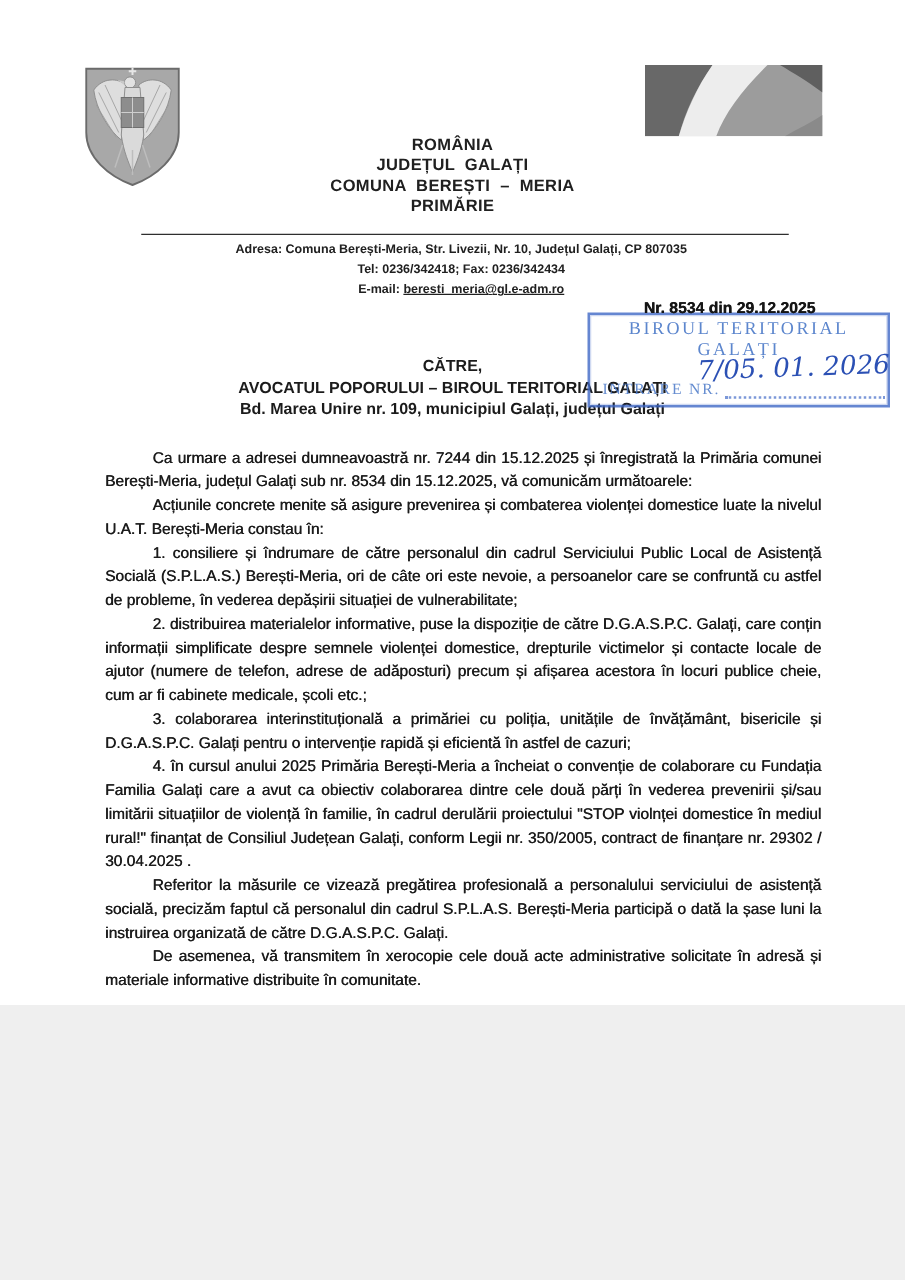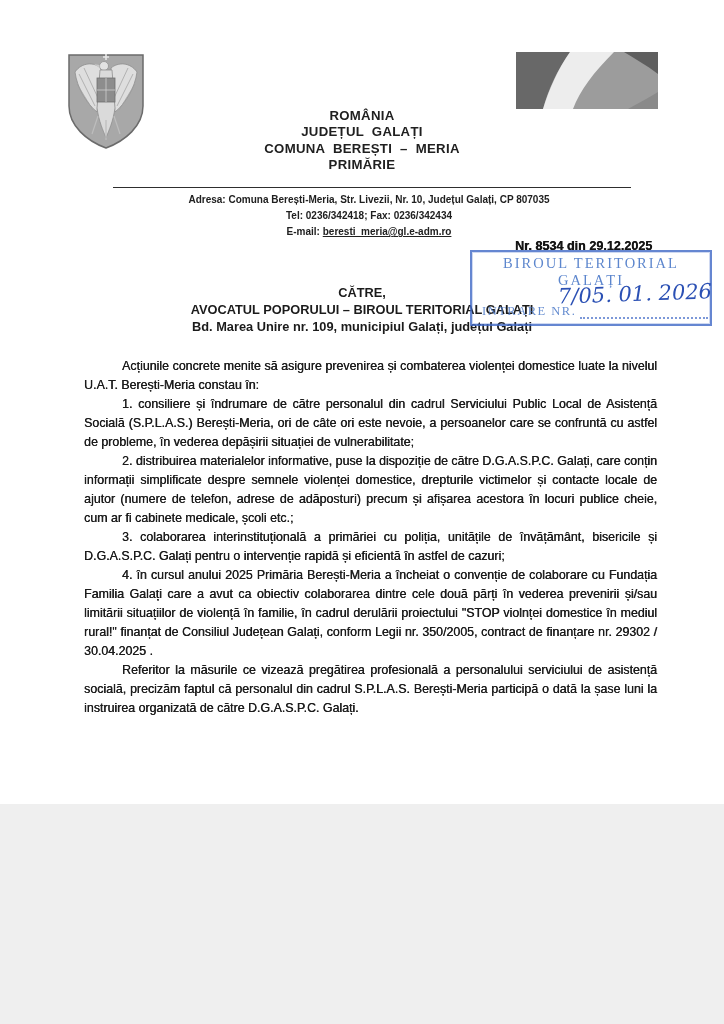--- a/index.html
+++ b/index.html
@@ -105,26 +105,28 @@
     <div class="hand">7/05. 01. 2026</div>
   </div>
 
   <div class="abs recipient">
     <div>CĂTRE,</div>
     <div>AVOCATUL POPORULUI – BIROUL TERITORIAL GALAȚI</div>
     <div>Bd. Marea Unire nr. 109, municipiul Galați, județul Galați</div>
   </div>
 
   <div class="abs body-block scan">
+    <p>Ca urmare a adresei dumneavoastră nr. 7244 din 15.12.2025 și înregistrată la Primăria comunei Berești-Meria, județul Galați sub nr. 8534 din 15.12.2025, vă comunicăm următoarele:</p>
     <p>Acțiunile concrete menite să asigure prevenirea și combaterea violenței domestice luate la nivelul U.A.T. Berești-Meria constau în:</p>
     <p>1. consiliere și îndrumare de către personalul din cadrul Serviciului Public Local de Asistență Socială (S.P.L.A.S.) Berești-Meria, ori de câte ori este nevoie, a persoanelor care se confruntă cu astfel de probleme, în vederea depășirii situației de vulnerabilitate;</p>
     <p>2. distribuirea materialelor informative, puse la dispoziție de către D.G.A.S.P.C. Galați, care conțin informații simplificate despre semnele violenței domestice, drepturile victimelor și contacte locale de ajutor (numere de telefon, adrese de adăposturi) precum și afișarea acestora în locuri publice cheie, cum ar fi cabinete medicale, școli etc.;</p>
     <p>3. colaborarea interinstituțională a primăriei cu poliția, unitățile de învățământ, bisericile și D.G.A.S.P.C. Galați pentru o intervenție rapidă și eficientă în astfel de cazuri;</p>
     <p>4. în cursul anului 2025 Primăria Berești-Meria a încheiat o convenție de colaborare cu Fundația Familia Galați care a avut ca obiectiv colaborarea dintre cele două părți în vederea prevenirii și/sau limitării situațiilor de violență în familie, în cadrul derulării proiectului "STOP violnței domestice în mediul rural!" finanțat de Consiliul Județean Galați, conform Legii nr. 350/2005, contract de finanțare nr. 29302 / 30.04.2025 .</p>
     <p>Referitor la măsurile ce vizează pregătirea profesională a personalului serviciului de asistență socială, precizăm faptul că personalul din cadrul S.P.L.A.S. Berești-Meria participă o dată la șase luni la instruirea organizată de către D.G.A.S.P.C. Galați.</p>
+    <p>De asemenea, vă transmitem în xerocopie cele două acte administrative solicitate în adresă și materiale informative distribuite în comunitate.</p>
   </div>
 
   <div class="abs closing scan">Cu deosebită considerație,</div>
 
   <div class="abs primar">
     <div>PRIMAR,</div>
     <div>CIUCĂ ADRIAN MARIAN</div>
   </div>
 
   <div class="abs inspector">

